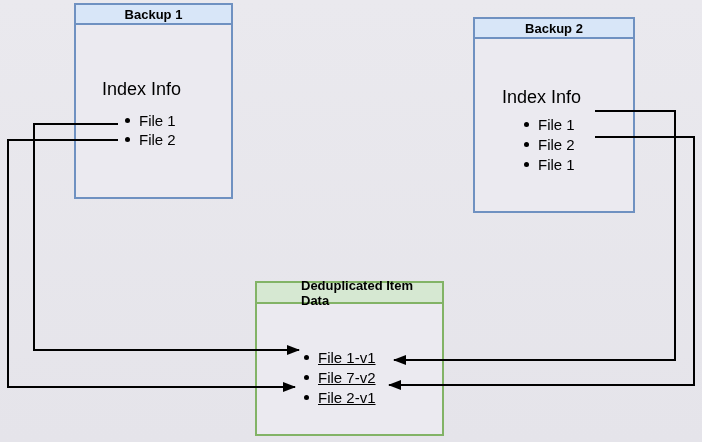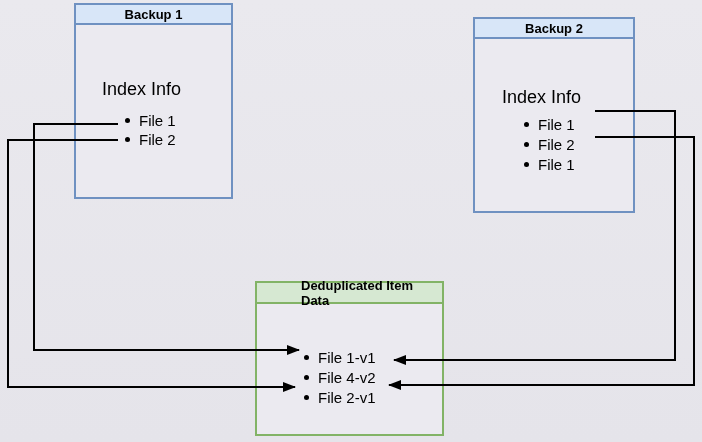--- a/index.html
+++ b/index.html
@@ -101,28 +101,28 @@
         </li>
       </ul>
     </div>
   </div>
 
   <div class="box green" style="left:255px; top:281px; width:189px; height:155px;">
     <div class="box-header">
       <span>Deduplicated Item Data</span>
     </div>
     <div class="box-body" style="height:130px;">
-      <ul class="file-list rows20" style="left:47px; top:43px;">
+      <ul class="file-list rows20" style="left:47px; top:43px;text-decoration:underline;">
         <li>
           <span class="bullet"></span>
           <span>File 1-v1</span>
         </li>
         <li>
           <span class="bullet"></span>
-          <span>File 4-v2</span>
+          <span>File 7-v2</span>
         </li>
         <li>
           <span class="bullet"></span>
           <span>File 2-v1</span>
         </li>
       </ul>
     </div>
   </div>
 
   <svg class="connectors" viewBox="0 0 702 442" xmlns="http://www.w3.org/2000/svg">

